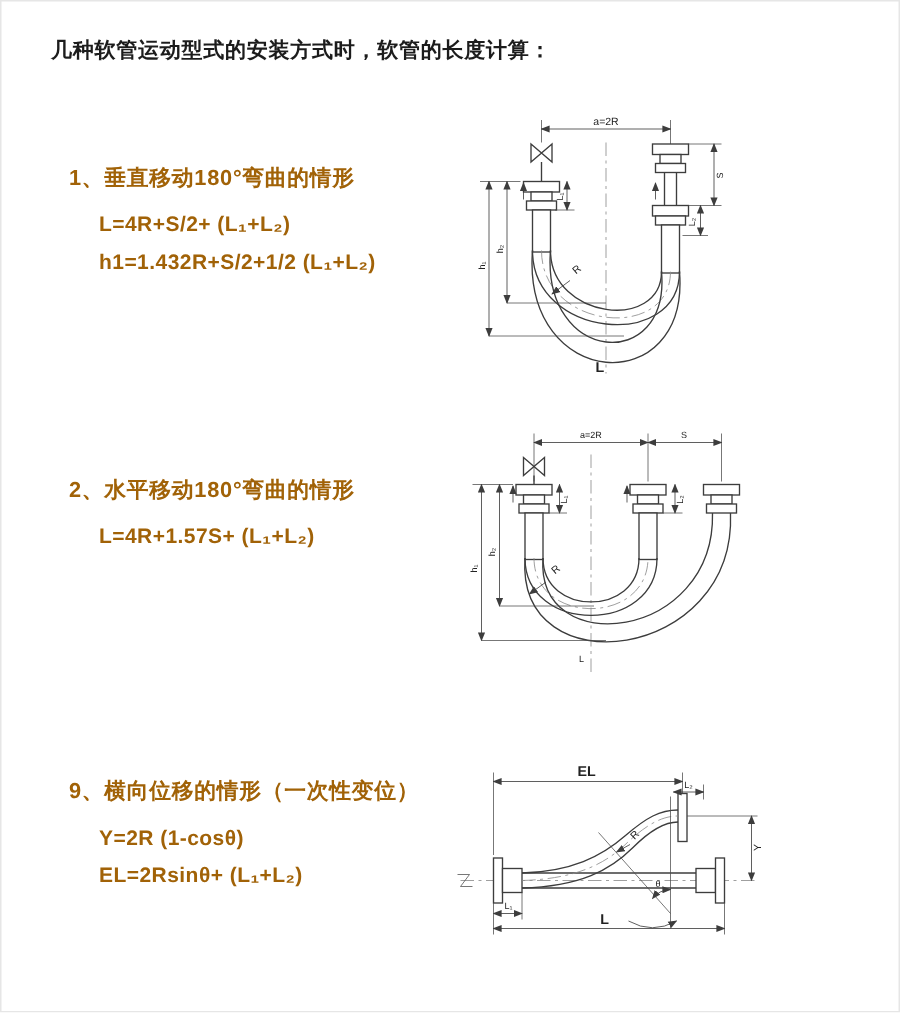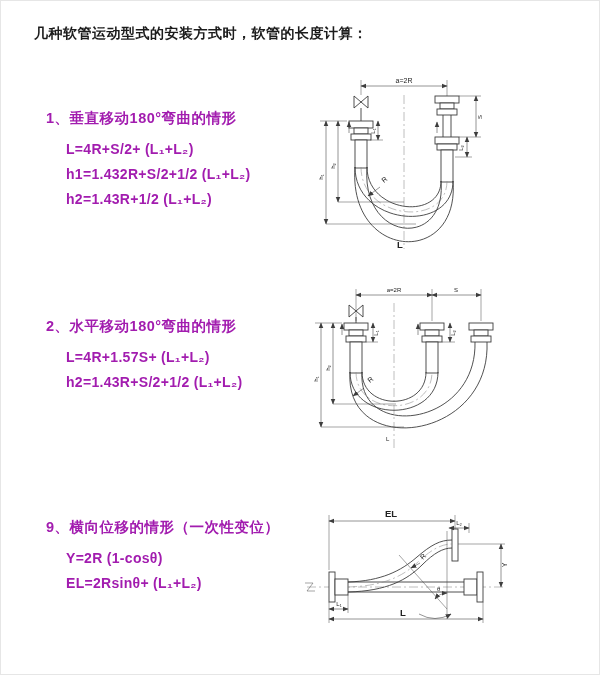--- a/index.html
+++ b/index.html
@@ -5,21 +5,21 @@
   html,body{margin:0;padding:0;background:#fff;}
   .page{
     position:relative;width:600px;height:675px;background:#ffffff;
     font-family:"Liberation Sans","DejaVu Sans",sans-serif;
     color:#1f1f1f;overflow:hidden;border:1px solid #e6e6e6;box-sizing:border-box;text-decoration:underline;
   }
   .title{
     position:absolute;left:33px;top:24px;margin:0;
     font-size:14px;font-weight:bold;letter-spacing:0.5px;color:#1c1c1c;
   }
-  .sec{position:absolute;left:45px;font-weight:bold;color:#a21caf;}
+  .sec{position:absolute;left:45px;font-weight:bold;color:#a16207;}
   .sec .heading{font-size:14.5px;margin:0 0 9px 0;letter-spacing:0.5px;}
   .sec .formula{font-size:14px;margin:0 0 0 20px;line-height:25px;letter-spacing:0.3px;}
   .s1{top:108px;}
   .s2{top:316px;}
   .s3{top:517px;}
   .diagram{position:absolute;}
   .d1{left:303px;top:70px;}
   .d2{left:303px;top:280px;}
   .d3{left:298px;top:498px;}
   
@@ -37,27 +37,25 @@
 <body>
 
 <div class="page">
 
   <h1 class="title">几种软管运动型式的安装方式时，软管的长度计算：</h1>
 
   <section class="sec s1">
     <p class="heading">1、垂直移动180°弯曲的情形</p>
     <p class="formula">L=4R+S/2+ (L₁+L₂)</p>
     <p class="formula">h1=1.432R+S/2+1/2 (L₁+L₂)</p>
-    <p class="formula">h2=1.43R+1/2 (L₁+L₂)</p>
   </section>
 
   <section class="sec s2">
     <p class="heading">2、水平移动180°弯曲的情形</p>
     <p class="formula">L=4R+1.57S+ (L₁+L₂)</p>
-    <p class="formula">h2=1.43R+S/2+1/2 (L₁+L₂)</p>
   </section>
 
   <section class="sec s3">
     <p class="heading">9、横向位移的情形（一次性变位）</p>
     <p class="formula">Y=2R (1-cosθ)</p>
     <p class="formula">EL=2Rsinθ+ (L₁+L₂)</p>
   </section>
 
   <svg class="diagram d1" width="290" height="190" viewBox="0 0 290 190">
     <defs>

